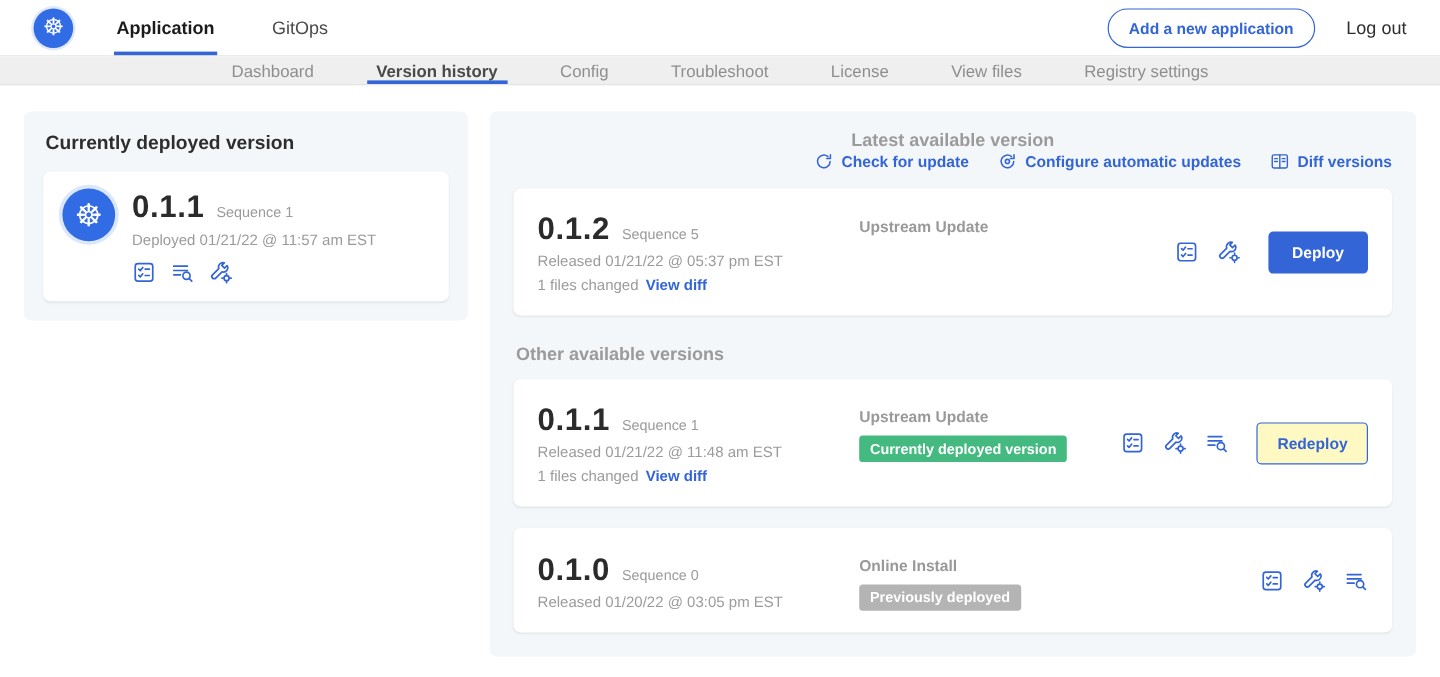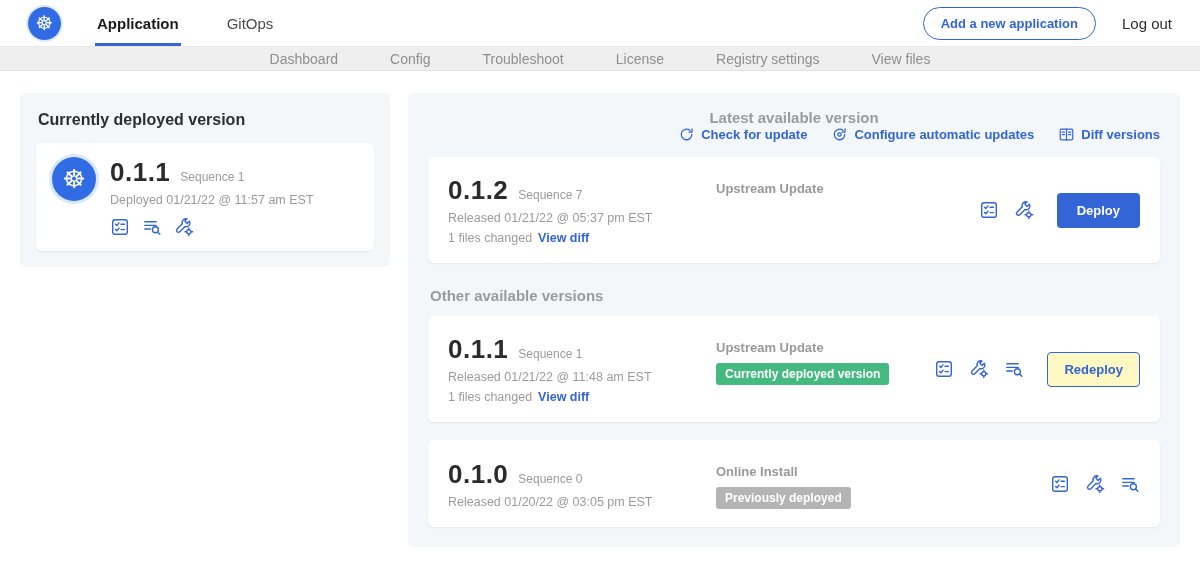--- a/index.html
+++ b/index.html
@@ -119,25 +119,26 @@
     <div class="app-tab active">Application</div>
     <div class="app-tab">GitOps</div>
   </nav>
   <div class="spacer"></div>
   <button class="add-app">Add a new application</button>
   <div class="logout">Log out</div>
 </header>
 
 <nav class="subnav">
   <div class="subnav-item">Dashboard</div>
+  <div class="subnav-item active">Version history</div>
   <div class="subnav-item">Config</div>
   <div class="subnav-item">Troubleshoot</div>
   <div class="subnav-item">License</div>
+  <div class="subnav-item">View files</div>
   <div class="subnav-item">Registry settings</div>
-  <div class="subnav-item">View files</div>
 </nav>
 
 <main class="main">
 
   <section class="panel left-panel">
     <h2>Currently deployed version</h2>
     <div class="deployed-card">
       <div class="deployed-logo">
         <span class="helm">☸</span>
       </div>
@@ -197,21 +198,21 @@
             </span>
           <span>Diff versions</span>
         </span>
       </div>
     </div>
 
     <div class="vcard card-gap">
       <div class="vblock">
         <div class="vrow">
           <span class="vnum">0.1.2</span>
-          <span class="vseq">Sequence 7</span>
+          <span class="vseq">Sequence 5</span>
         </div>
         <div class="vrel">Released 01/21/22 @ 05:37 pm EST</div>
         <div class="vfiles">
           <span>1 files changed</span><span class="view-diff">View diff</span>
         </div>
       </div>
       <div class="mid">
         <div class="source">Upstream Update</div>
       </div>
       <div class="vactions">

